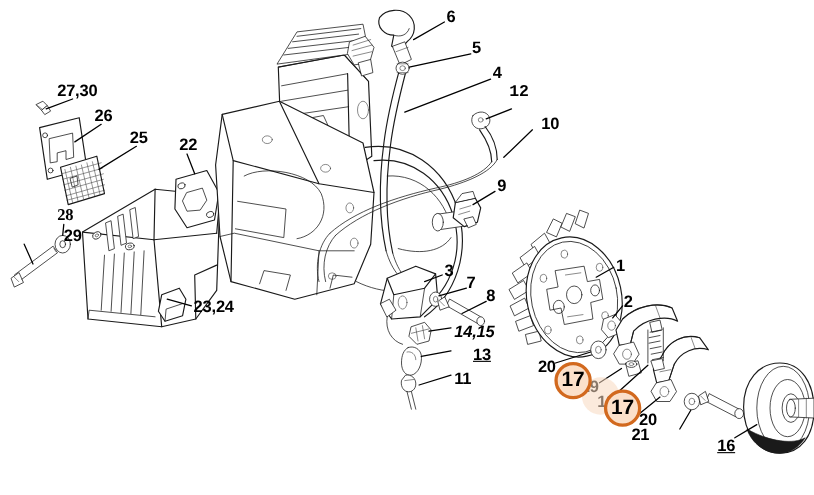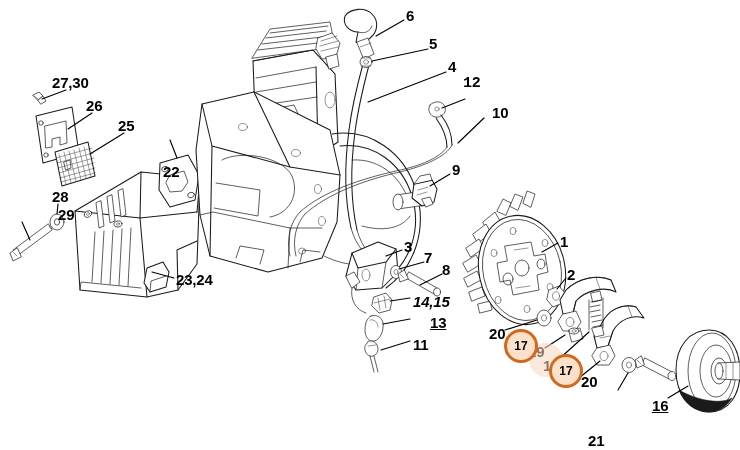--- a/index.html
+++ b/index.html
@@ -87,21 +87,21 @@
     height: 34px;
     border-radius: 50%;
     box-sizing: border-box;
     border: 3px solid #d2691e;
     background: #fbe0ca;
     display: flex;
     align-items: center;
     justify-content: center;
     font-family: "Liberation Sans", sans-serif;
     font-weight: bold;
-    font-size: 12px;
+    font-size: 19px;
     color: #000000;
   }
   .hl-glow {
     position: absolute;
     width: 34px;
     height: 34px;
     border-radius: 50%;
     background: #f7d9bf;
     opacity: 0.55;
   }
@@ -462,43 +462,43 @@
       <path class="leader" d="M618 390 L628 373"></path>
       <path class="leader" d="M668 398 L688 386"></path>
     </g>
 
   </svg>
 
   <div id="callout-layer">
       <div class="label" style="left: 52px; top: 75px;">27,30</div>
       <div class="label" style="left: 86px; top: 98px;">26</div>
       <div class="label" style="left: 118px; top: 118px;">25</div>
-      <div class="label" style="left: 163px; top: 124px; margin-top: 40px;">22</div>
-      <div class="label" style="left: 52px; top: 189px;">28</div>
+      <div class="label" style="left: 163px; top: 124px;">22</div>
+      <div class="label" style="left: 52px; top: 189px; font-family: Liberation Serif, serif;">28</div>
       <div class="label" style="left: 14px; top: 207px; margin-left: 44px;">29</div>
       <div class="label" style="left: 176px; top: 272px;">23,24</div>
       <div class="label" style="left: 406px; top: 8px;">6</div>
       <div class="label" style="left: 429px; top: 36px;">5</div>
       <div class="label" style="left: 448px; top: 59px;">4</div>
       <div class="label" style="left: 463px; top: 76px; font-family: Liberation Mono, monospace;">12</div>
       <div class="label" style="left: 492px; top: 105px;">10</div>
       <div class="label" style="left: 452px; top: 162px;">9</div>
       <div class="label" style="left: 404px; top: 239px;">3</div>
       <div class="label" style="left: 424px; top: 250px;">7</div>
       <div class="label" style="left: 442px; top: 262px;">8</div>
       <div class="label" style="left: 413px; top: 294px; font-style: italic;">14,15</div>
       <div class="label" style="left: 430px; top: 315px; text-decoration: underline;">13</div>
       <div class="label" style="left: 413px; top: 337px;">11</div>
       <div class="label" style="left: 560px; top: 234px;">1</div>
       <div class="label" style="left: 567px; top: 267px;">2</div>
       <div class="label" style="left: 489px; top: 326px;">20</div>
       <div class="label" style="left: 528px; top: 344px;">19</div>
       <div class="label" style="left: 543px; top: 358px;">18</div>
       <div class="label" style="left: 581px; top: 374px;">20</div>
-      <div class="label" style="left: 588px; top: 388px; margin-top: 45px;">21</div>
+      <div class="label" style="left: 574px; top: 388px;">21</div>
       <div class="label" style="left: 652px; top: 398px; text-decoration: underline;">16</div>
     </div>
 
   <div id="highlight-layer">
       <div class="hl-glow" style="left: 529px; top: 343px;"></div>
       <div class="hl-circle" style="left: 504px; top: 329px; border-color: rgb(210, 105, 30); background: rgb(251, 224, 202); color: rgb(0, 0, 0);">17</div>
       <div class="hl-circle" style="left: 549px; top: 354px; border-color: rgb(210, 105, 30); background: rgb(251, 224, 202); color: rgb(0, 0, 0);">17</div>
     </div>
 
 </div>

